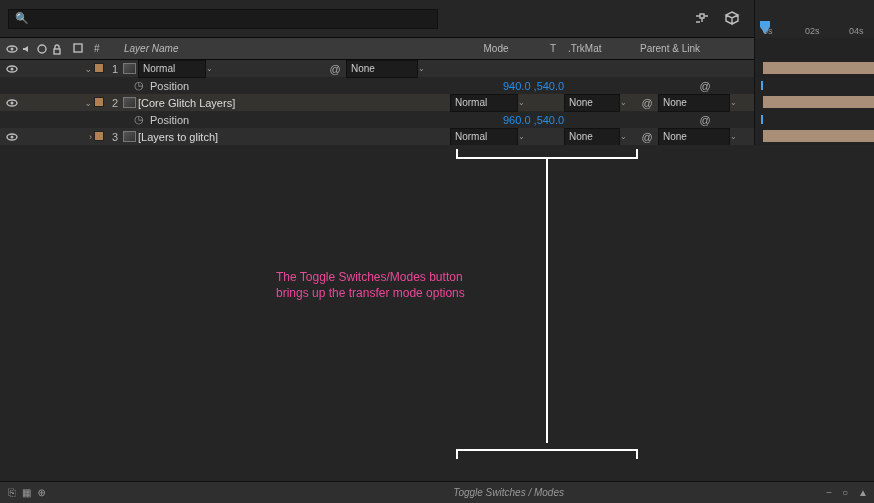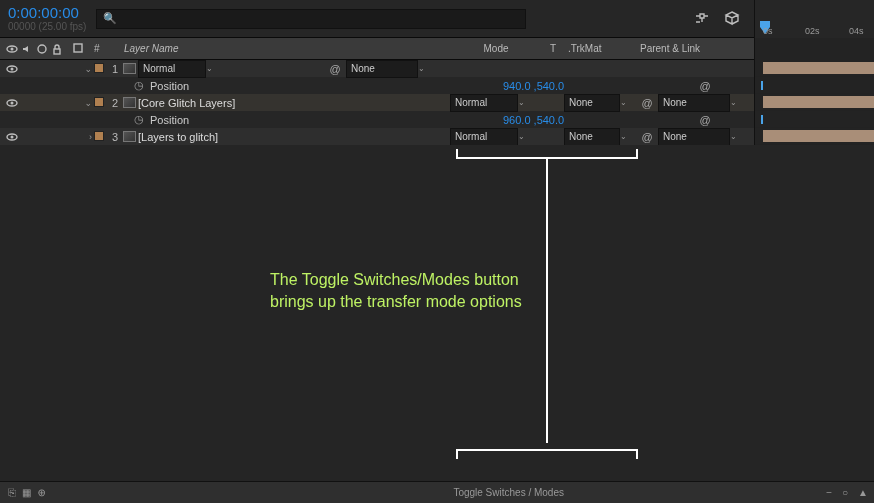--- a/index.html
+++ b/index.html
@@ -55,26 +55,26 @@
   
   .prop-row { height: 17px; display: flex; align-items: center; font-size: 11px; }
   .prop-indent { width: 134px; }
   .prop-stopwatch { width: 16px; color: #999; }
   .prop-name { width: 353px; color: #ccc; }
   .prop-val { color: #288ce8; font-size: 11px; }
 
   .annotation-area { position: relative; height: 350px; background: #252525; }
   .bracket-top { position: absolute; top: 4px; left: 456px; width: 182px; height: 10px; border: 2px solid #fff; border-top: none; }
   .vline { position: absolute; top: 14px; left: 546px; width: 2px; height: 284px; background: #fff; }
-  .anno-text { position: absolute; top: 124px; left: 270px; width: 260px; color: #bef264; font-size: 16px; line-height: 1.35; }
+  .anno-text { position: absolute; top: 124px; left: 276px; width: 260px; color: #ec4899; font-size: 12px; line-height: 1.35; }
   .bracket-bot { position: absolute; bottom: 36px; left: 456px; width: 182px; height: 10px; border: 2px solid #fff; border-bottom: none; }
 
   .footer { position: absolute; bottom: 0; left: 0; right: 0; height: 22px; background: #2f2f2f; display: flex; align-items: center; font-size: 10px; border-top: 1px solid #111; }
   .footer-left { display: flex; gap: 6px; padding-left: 8px; color: #999; }
-  .toggle-label { margin-left: auto; margin-right: 310px; color: #999; }
+  .toggle-label { margin-left: auto; margin-right: 310px; color: #999; font-style: italic; }
   .footer-right { position: absolute; right: 6px; display: flex; gap: 10px; align-items: center; color: #999; }
 
   .timeline-col { position: absolute; top: 0; right: 0; width: 120px; height: 503px; background: #232323; border-left: 1px solid #111; }
   .tl-ruler { height: 38px; background: #262626; display: flex; align-items: flex-end; font-size: 9px; color: #999; position: relative; padding-bottom: 2px; }
   .tl-playhead { position: absolute; left: 4px; top: 20px; }
   .tl-tick { position: absolute; bottom: 2px; }
   .tl-layer-bar { height: 17px; border-bottom: 1px solid #222; position: relative; }
   .bar-fill { position: absolute; top: 2px; bottom: 2px; background: #a98e78; }
   .key-marker { position: absolute; top: 4px; width: 2px; height: 9px; background: #4aa3e8; }
   .tl-zoom { position:absolute; bottom:3px; left:6px; right:6px; height:12px; display:flex; align-items:center; }
@@ -116,24 +116,20 @@
     <div class="tl-slider">
         <div class="tl-thumb"></div>
       </div>
     <svg width="14" height="10" style="margin-left:6px">
         <path d="M1 9 L5 4 L9 7 L13 1" class="ico-stroke"></path>
       </svg>
   </div>
 </div>
 
 <div class="top-bar">
-  <div class="timecode-block">
-    <span class="timecode-main">0:00:00:00</span>
-    <span class="timecode-sub">00000 (25.00 fps)</span>
-  </div>
   <div class="search-box">
     <span class="search-glyph">🔍</span>
     <span></span>
   </div>
   <div class="top-icons">
     <span><svg viewBox="0 0 16 16">
           <path d="M2 6 L6 6 M10 6 L14 6 M6 4 H10 V8 H6 Z M2 12 H6 M8 8 V12" class="ico-stroke"></path>
         </svg></span>
     <span><svg viewBox="0 0 16 16">
           <path d="M8 2 L14 5 L8 8 L2 5 Z M2 5 V11 L8 14 V8 M14 5 V11 L8 14" class="ico-stroke"></path>

